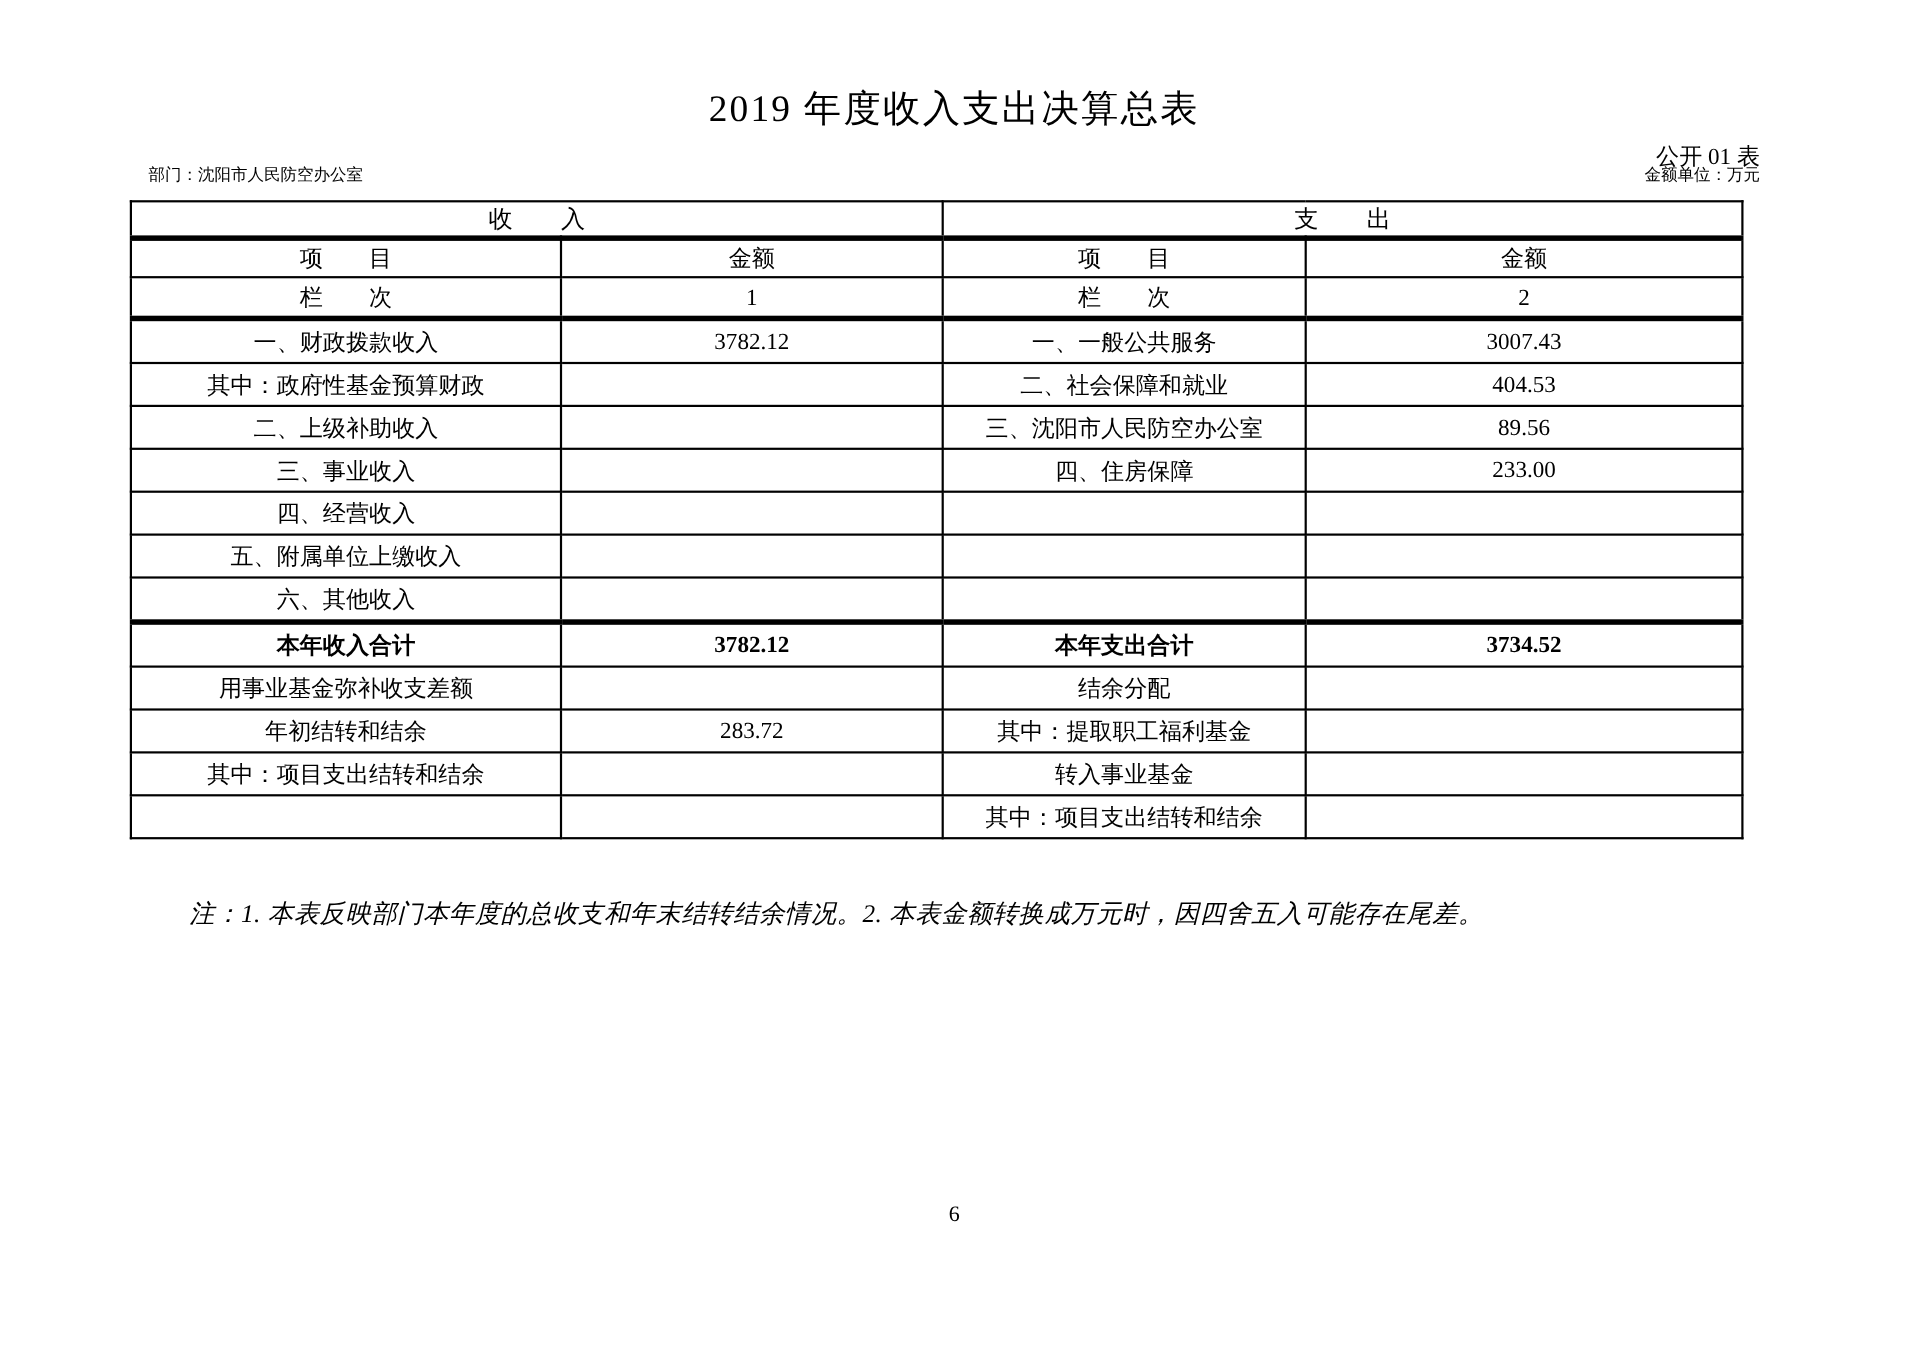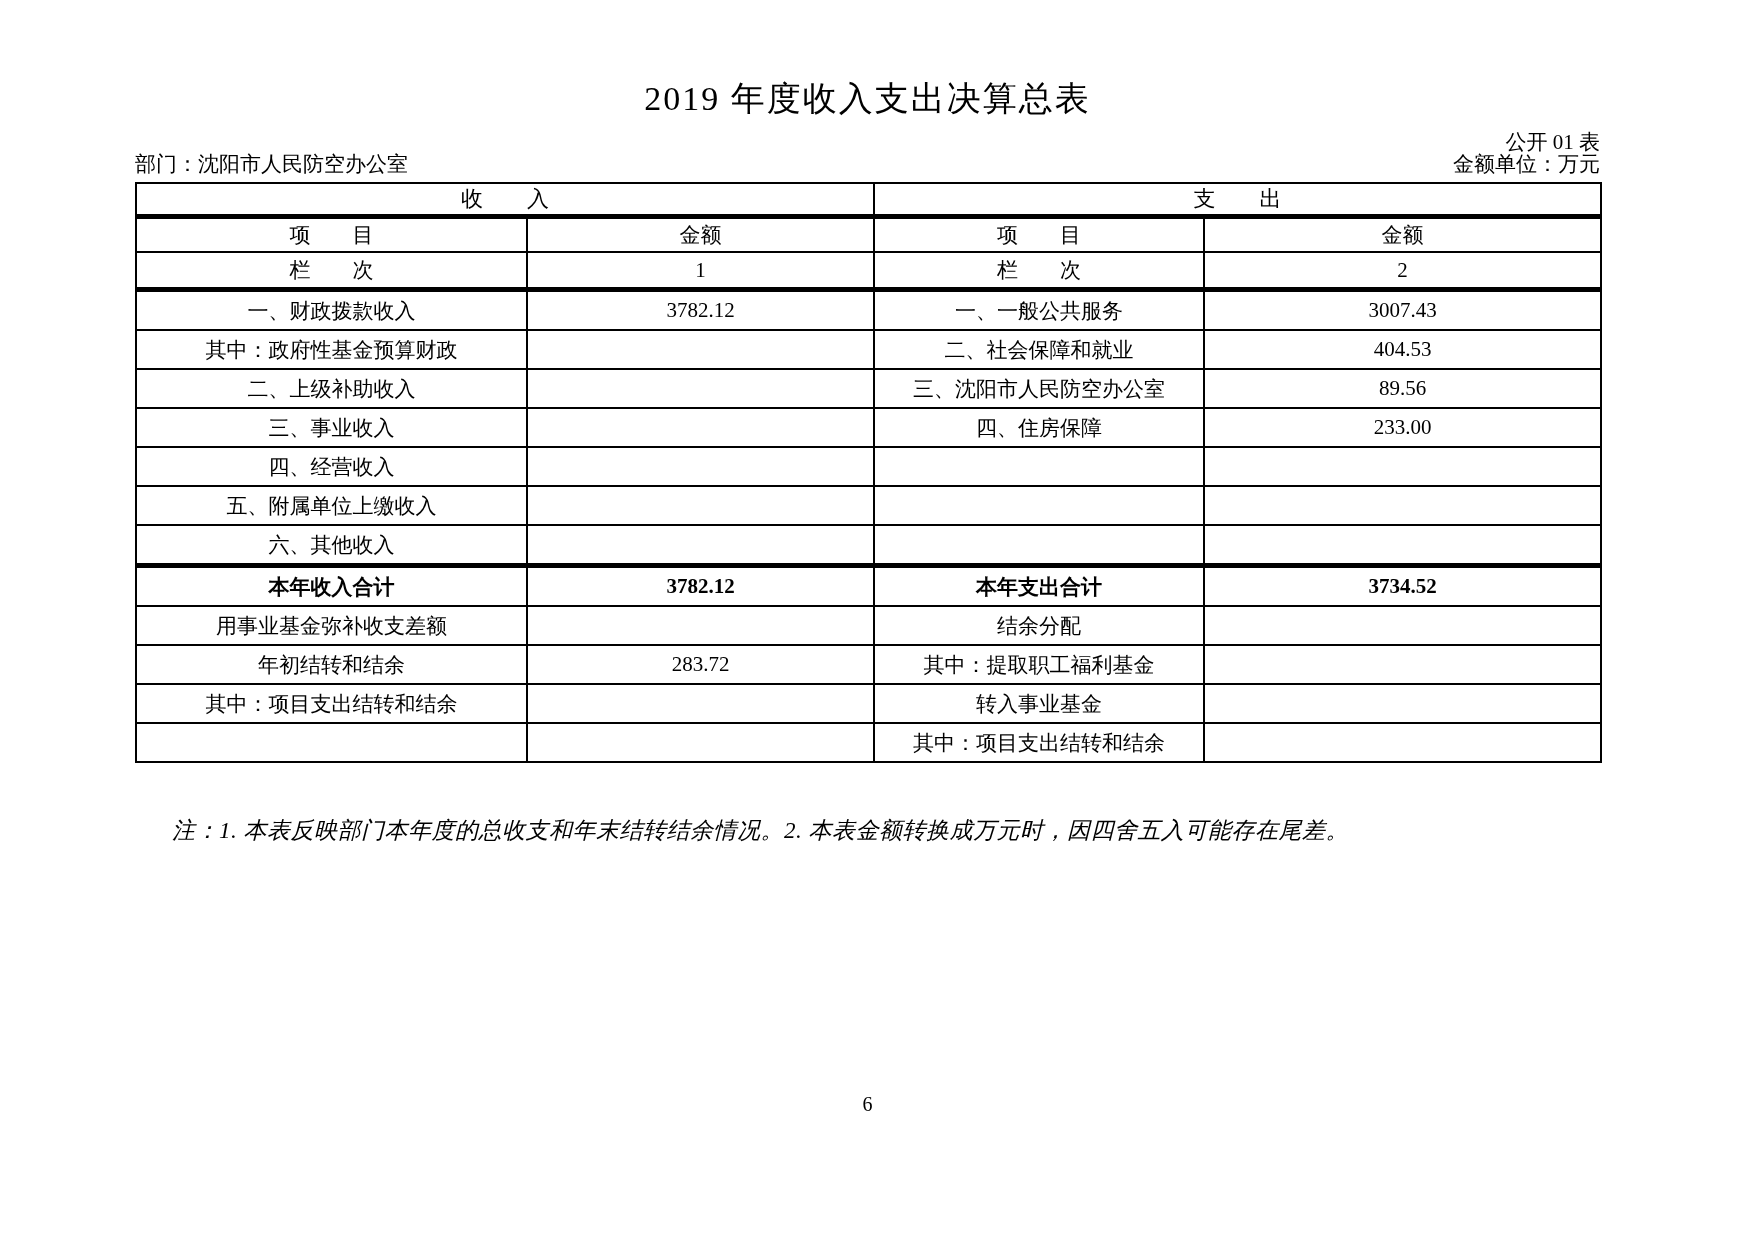--- a/index.html
+++ b/index.html
@@ -30,28 +30,28 @@
     top: 128px;
     width: 1465px;
     text-align: right;
     font-size: 21px;
   }
   .dept-line {
     position: absolute;
     left: 135px;
     top: 150px;
     width: 1465px;
-    font-size: 21px;
+    font-size: 15px;
   }
   .dept-label { float: left; }
   .unit-label { float: right; }
 
   .main-table {
     position: absolute;
-    left: 135px;
+    left: 118px;
     top: 182px;
     width: 1465px;
     border-collapse: collapse;
     table-layout: fixed;
   }
   .main-table td {
     border: 2px solid #000;
     text-align: center;
     vertical-align: middle;
     font-size: 21px;

